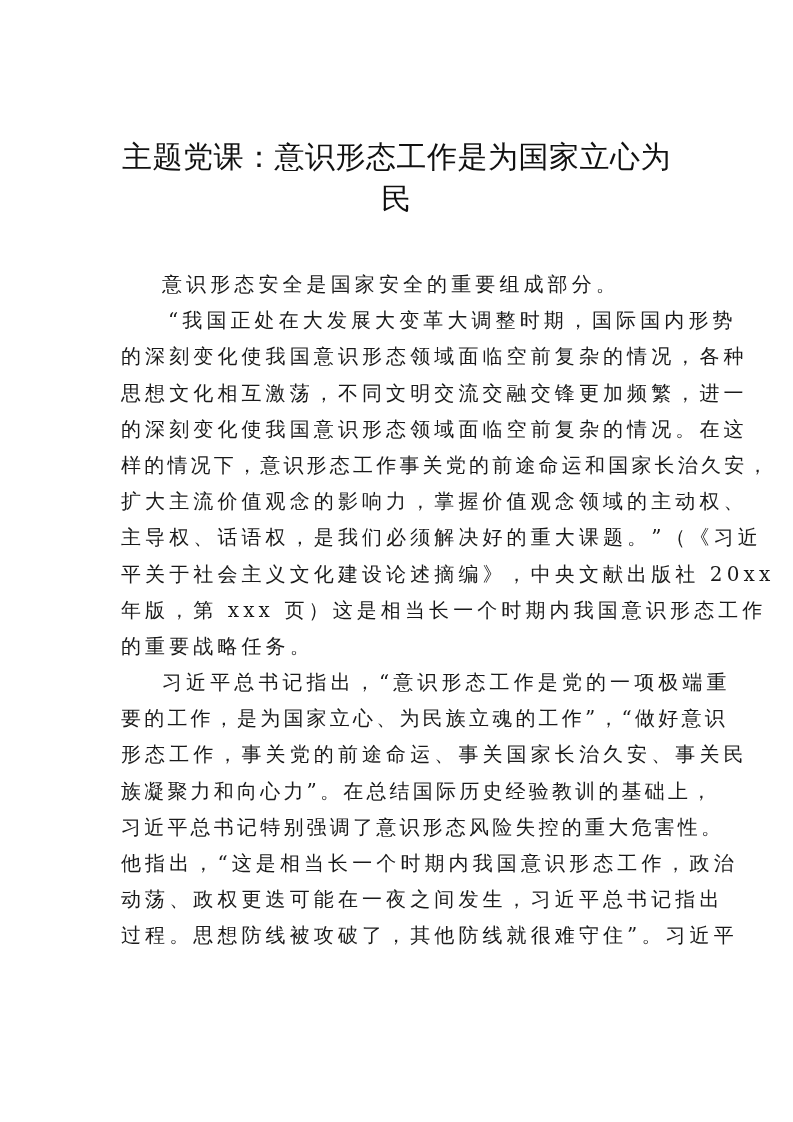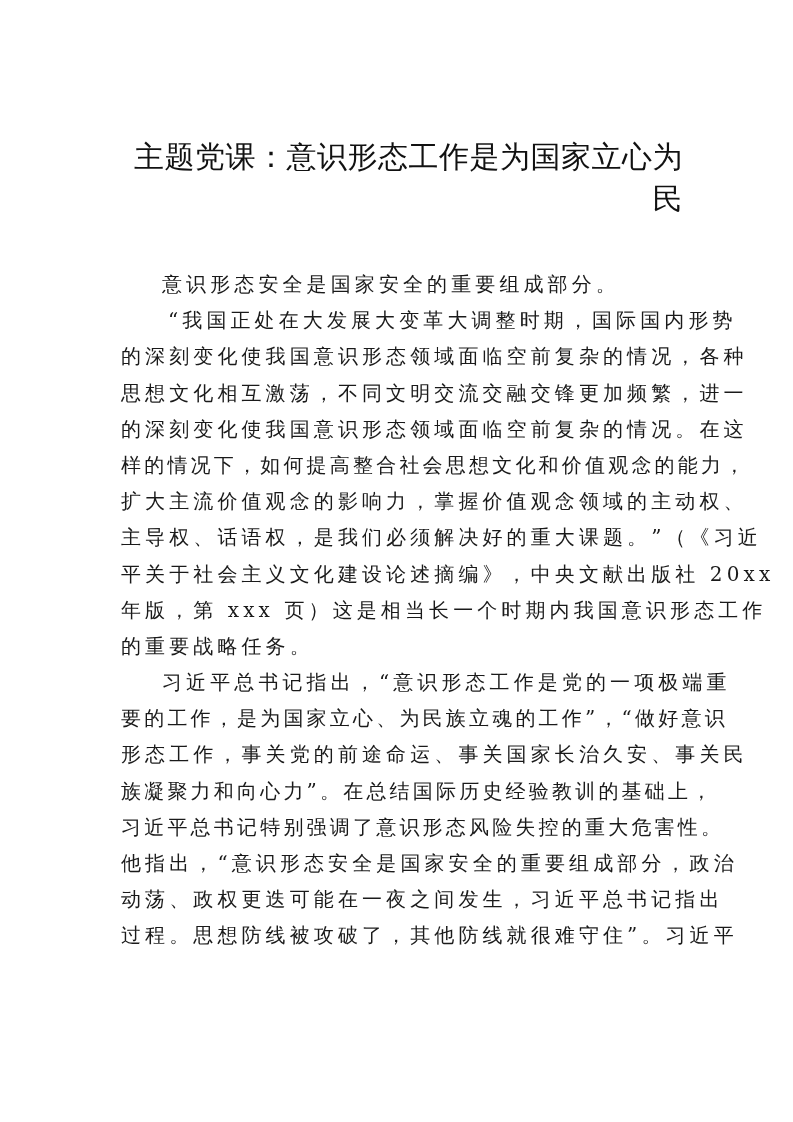--- a/index.html
+++ b/index.html
@@ -20,21 +20,21 @@
       left: 0; top: 0;
       width: 793px;
       height: 1122px;
       background: #ffffff;
     }
     .title {
       position: absolute;
       left: 110px;
       width: 573px;
       top: 136px;
-      text-align: right;
+      text-align: center;
       font-size: 30px;
       line-height: 42px;
       font-weight: normal;
       color: #111;
       margin: 0;
       letter-spacing: 0.5px;
     }
     .body {
       position: absolute;
       left: 121px;
@@ -66,28 +66,28 @@
   <h1 class="title">
     <div>主题党课：意识形态工作是为国家立心为民</div>
   </h1>
 
   <div class="body">
     <div class="line indent">意识形态安全是国家安全的重要组成部分。</div>
     <div class="line indent-q">“我国正处在大发展大变革大调整时期，国际国内形势</div>
     <div class="line">的深刻变化使我国意识形态领域面临空前复杂的情况，各种</div>
     <div class="line">思想文化相互激荡，不同文明交流交融交锋更加频繁，进一</div>
     <div class="line">的深刻变化使我国意识形态领域面临空前复杂的情况。在这</div>
-    <div class="line" style="letter-spacing:3.2px">样的情况下，如何提高整合社会思想文化和价值观念的能力，</div>
+    <div class="line" style="letter-spacing:3.2px">样的情况下，意识形态工作事关党的前途命运和国家长治久安，</div>
     <div class="line">扩大主流价值观念的影响力，掌握价值观念领域的主动权、</div>
     <div class="line">主导权、话语权，是我们必须解决好的重大课题。”（《习近</div>
     <div class="line">平关于社会主义文化建设论述摘编》，中央文献出版社 20xx</div>
     <div class="line">年版，第 xxx 页）这是相当长一个时期内我国意识形态工作</div>
     <div class="line">的重要战略任务。</div>
     <div class="line indent">习近平总书记指出，“意识形态工作是党的一项极端重</div>
     <div class="line" style="letter-spacing:3.2px">要的工作，是为国家立心、为民族立魂的工作”，“做好意识</div>
     <div class="line">形态工作，事关党的前途命运、事关国家长治久安、事关民</div>
     <div class="line" style="letter-spacing:3.2px">族凝聚力和向心力”。在总结国际历史经验教训的基础上，</div>
     <div class="line" style="letter-spacing:3.2px">习近平总书记特别强调了意识形态风险失控的重大危害性。</div>
-    <div class="line">他指出，“意识形态安全是国家安全的重要组成部分，政治</div>
+    <div class="line">他指出，“这是相当长一个时期内我国意识形态工作，政治</div>
     <div class="line">动荡、政权更迭可能在一夜之间发生，习近平总书记指出</div>
     <div class="line">过程。思想防线被攻破了，其他防线就很难守住”。习近平</div>
   </div>
 </div>
 
 </body></html>

